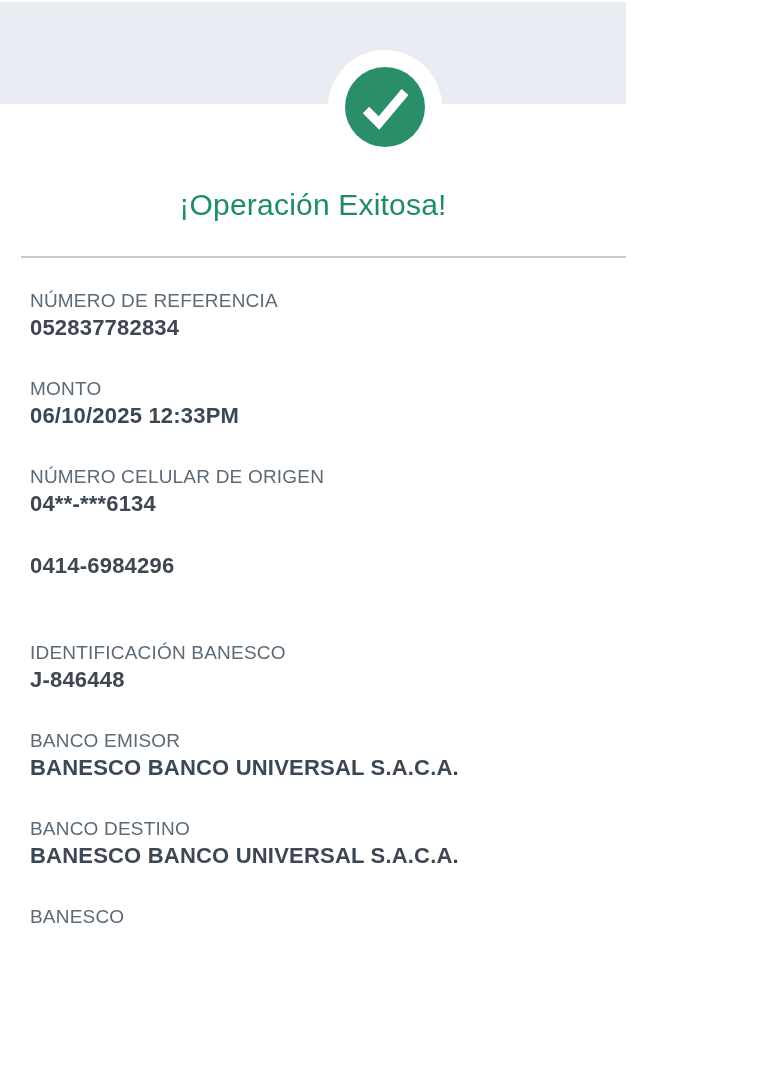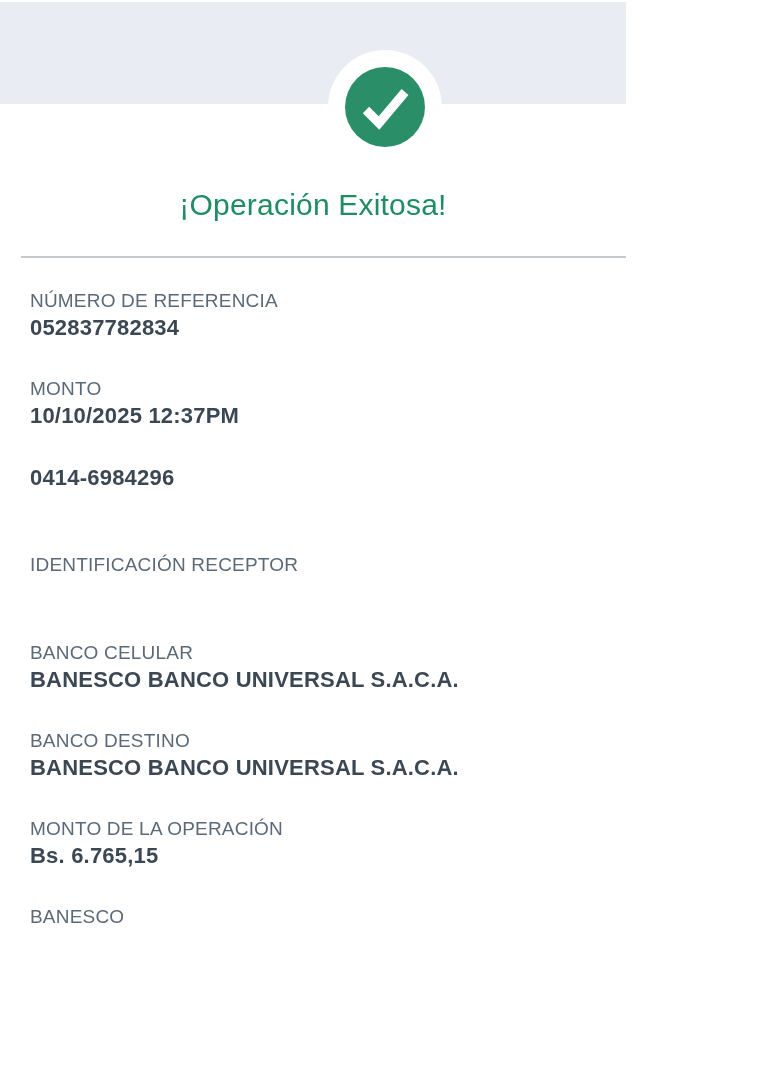--- a/index.html
+++ b/index.html
@@ -115,44 +115,45 @@
   <div class="divider"></div>
 
   <div class="details" id="details">
   <div class="detail-row">
     <div class="detail-label">NÚMERO DE REFERENCIA</div>
     <div class="detail-value">052837782834</div>
   </div>
 
   <div class="detail-row">
     <div class="detail-label">MONTO</div>
-    <div class="detail-value">10/10/2025 12:37PM</div>
+    <div class="detail-value">06/10/2025 12:33PM</div>
   </div>
 
+  <div class="detail-row">
+    <div class="detail-label">NÚMERO CELULAR DE ORIGEN</div>
+    <div class="detail-value">04**-***6134</div>
+  </div>
 
   <div class="detail-row">
     <div class="detail-value">0414-6984296</div>
   </div>
 
   <div class="detail-row">
-    <div class="detail-label">IDENTIFICACIÓN RECEPTOR</div>
+    <div class="detail-label">IDENTIFICACIÓN BANESCO</div>
+    <div class="detail-value">J-846448</div>
   </div>
 
   <div class="detail-row">
-    <div class="detail-label">BANCO CELULAR</div>
+    <div class="detail-label">BANCO EMISOR</div>
     <div class="detail-value">BANESCO BANCO UNIVERSAL S.A.C.A.</div>
   </div>
 
   <div class="detail-row">
     <div class="detail-label">BANCO DESTINO</div>
     <div class="detail-value">BANESCO BANCO UNIVERSAL S.A.C.A.</div>
   </div>
 
-  <div class="detail-row">
-    <div class="detail-label">MONTO DE LA OPERACIÓN</div>
-    <div class="detail-value">Bs. 6.765,15</div>
-  </div>
 
   <div class="detail-row">
     <div class="detail-label">BANESCO</div>
   </div>
 </div>
 </div>
 
 </body></html>

